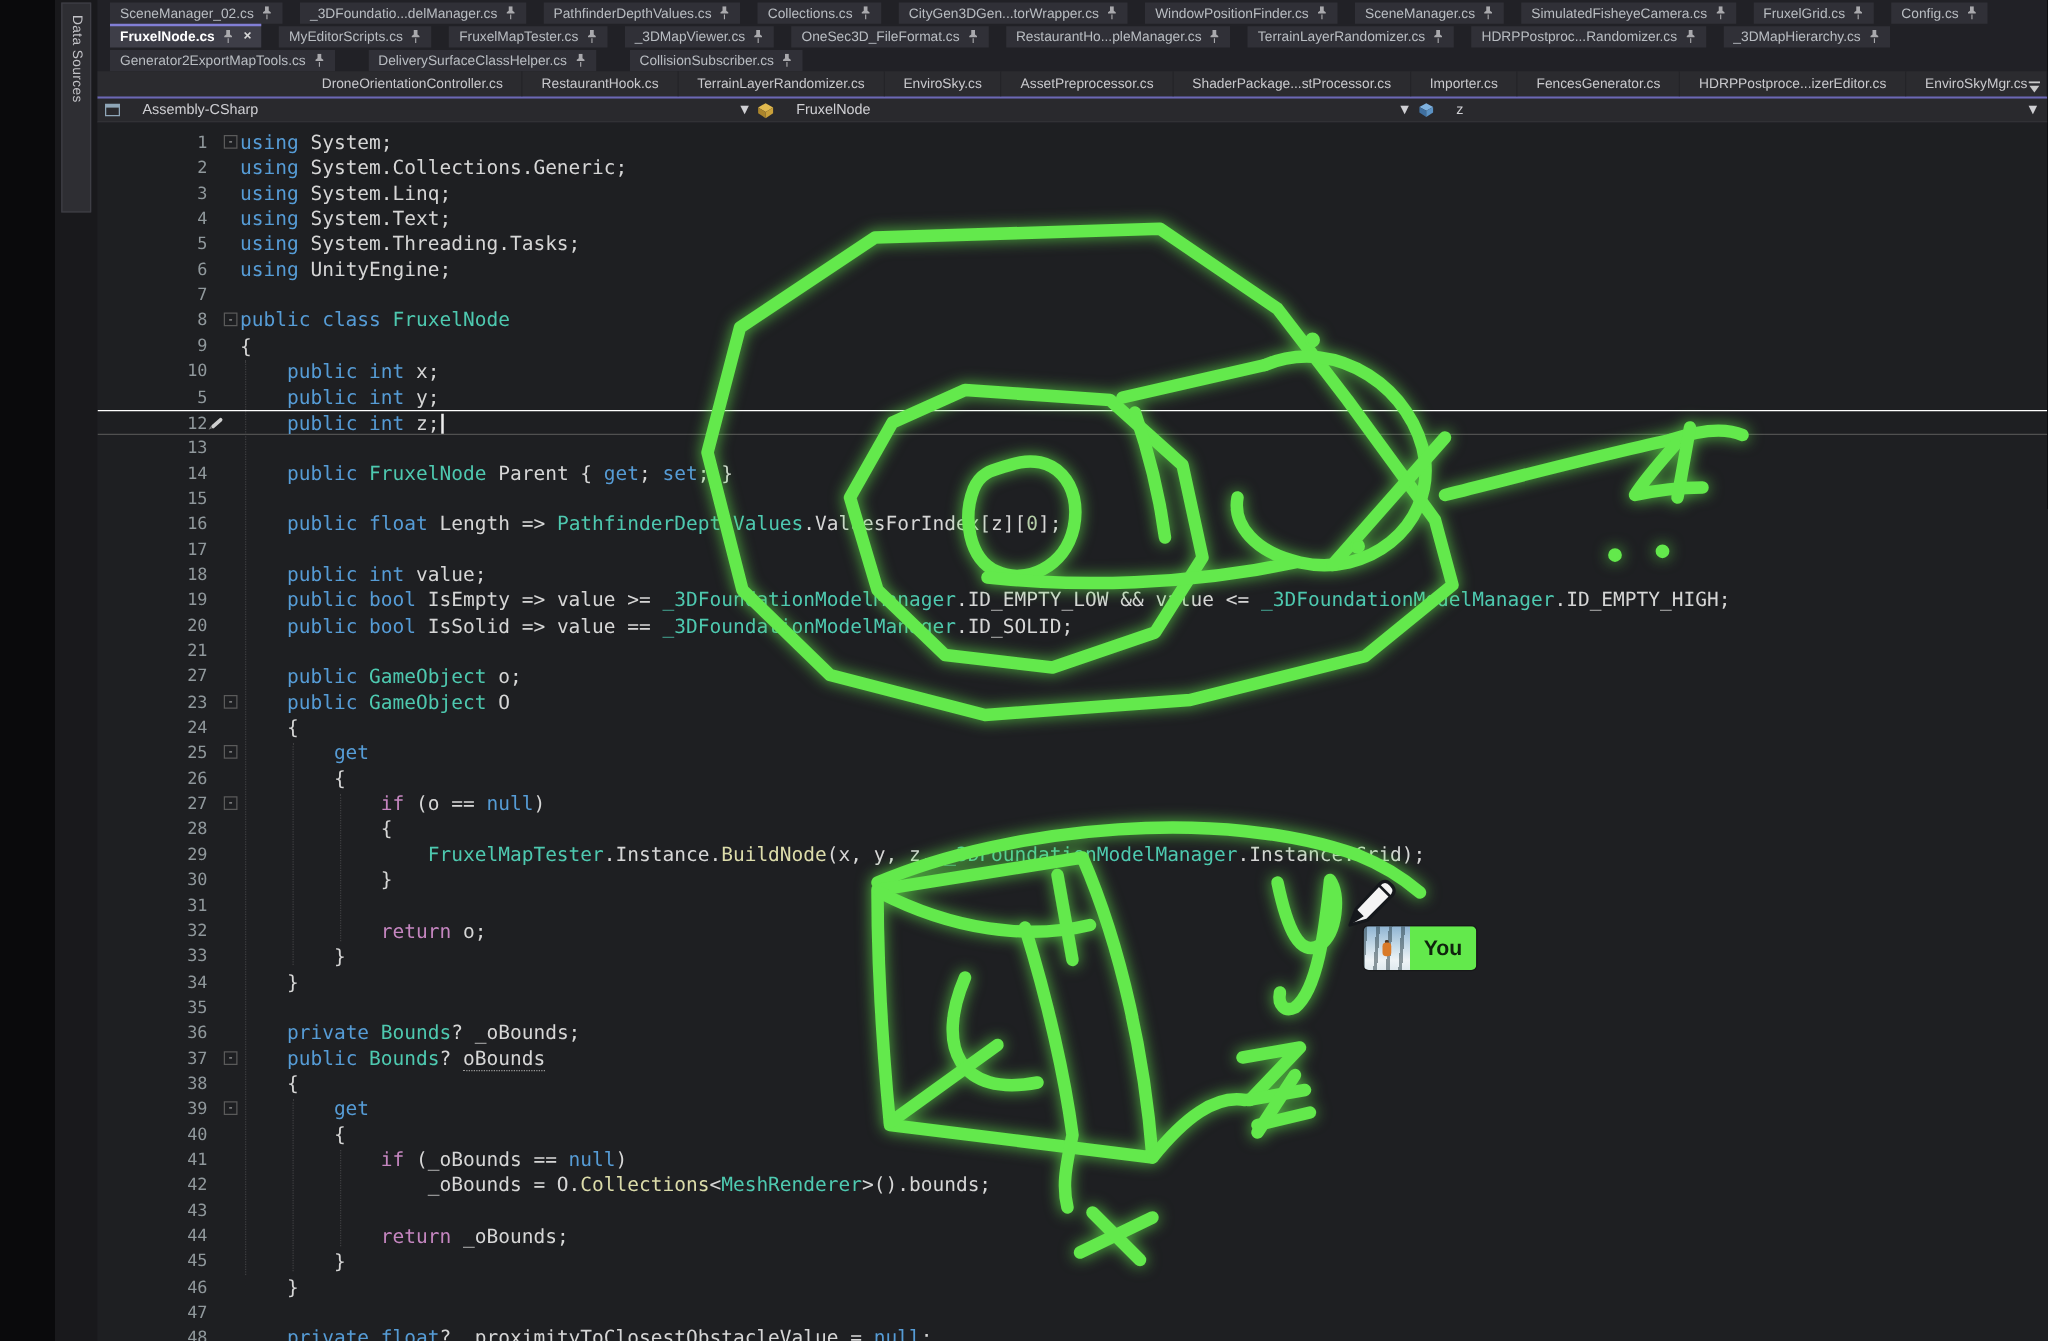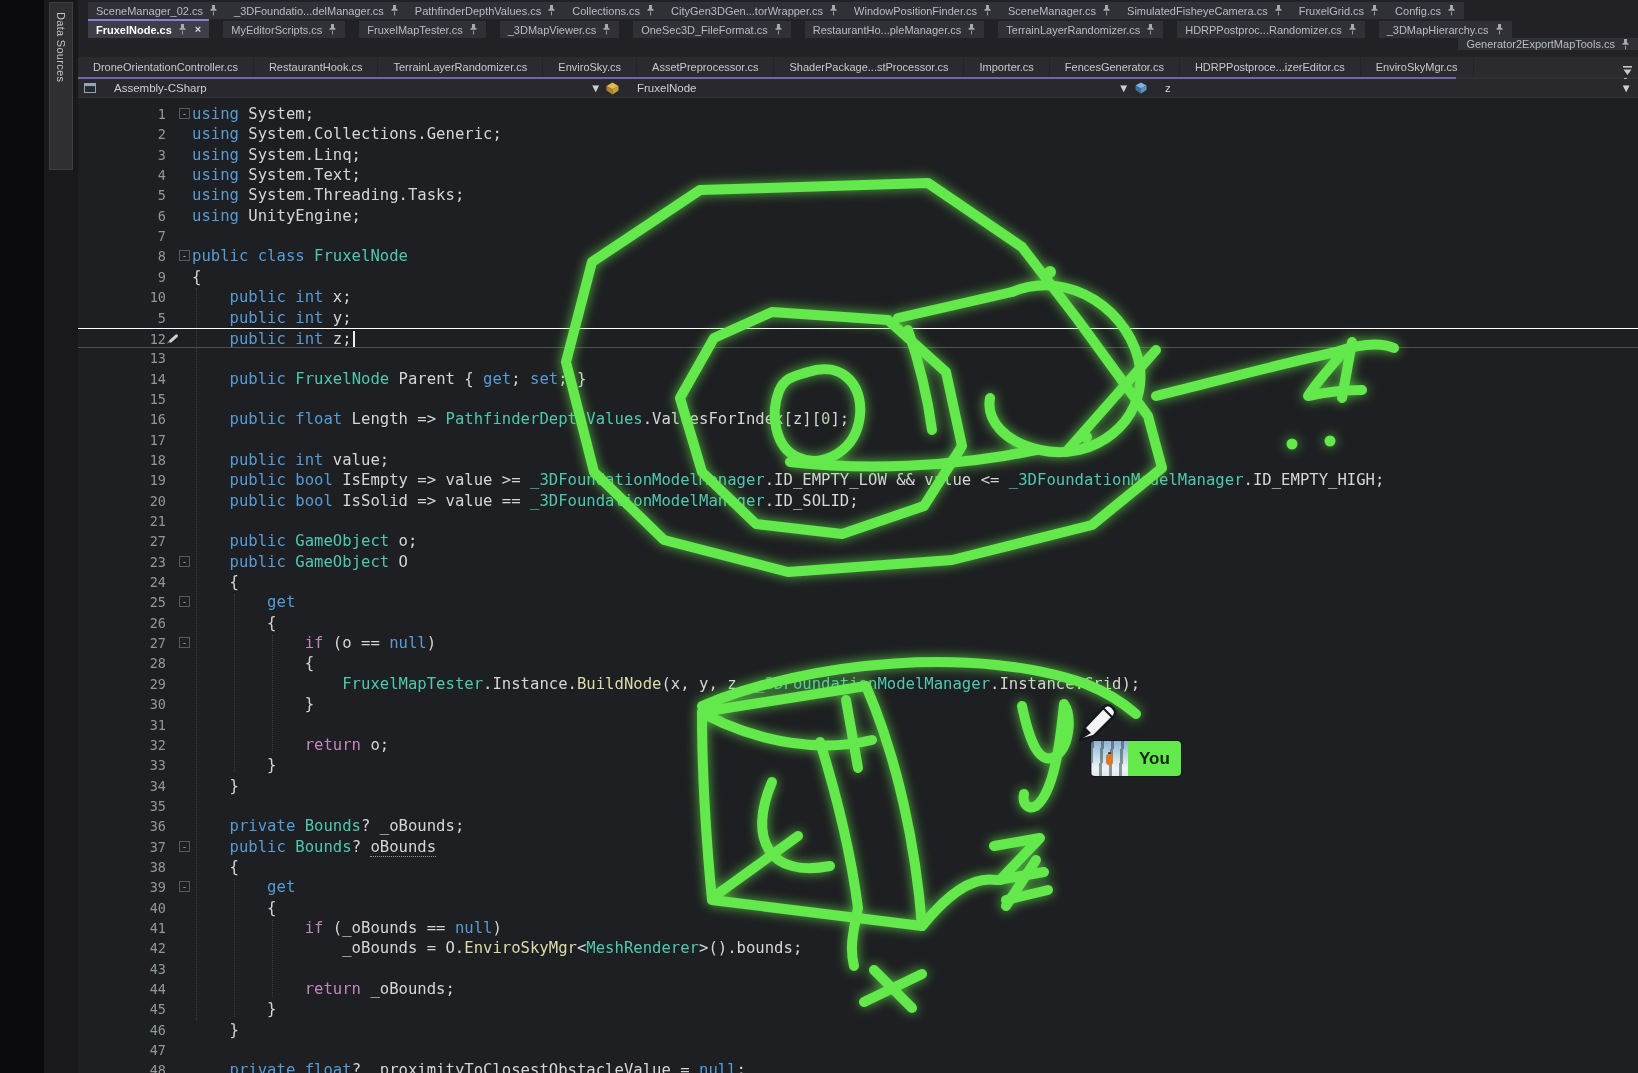--- a/index.html
+++ b/index.html
@@ -14,21 +14,21 @@
     display:flex;align-items:center;padding-top:9px;box-sizing:border-box;letter-spacing:.3px;}
 
   
   #top-area{position:absolute;left:78px;top:0;right:0;display:flex;flex-direction:column;background:#212126;}
   .tabrow{position:relative;display:flex;align-items:flex-end;box-sizing:border-box;}
   .tabrow.pinned{height:19px;padding-left:10px;}
   .tabrow.pinned .tab{height:17px;display:flex;align-items:center;gap:6px;padding:0 8px;
      background:#303037;color:#b9bdc2;font-size:11px;white-space:nowrap;box-sizing:border-box;}
   .tabrow.pinned .tab.active{height:19px;background:#3e3e48;color:#ffffff;font-weight:bold;
      border-top:2px solid var(--c-active-tab-accent,#827fd6);}
-  .tabrow.documents{height:20px;background:#2b2b2f;align-items:center;}
+  .tabrow.documents{height:20px;background:#2b2b2f;align-items:center;justify-content:flex-end;}
   .tabrow.documents .tab{height:20px;display:flex;align-items:center;padding:0 15px;
      color:#c9c9cd;font-size:11px;border-right:1px solid #242428;white-space:nowrap;box-sizing:border-box;}
   .pin-icon{display:inline-flex;}
   .close-icon{color:#d8d8d8;font-size:11px;line-height:11px;margin-left:2px;}
   .overflow-icon{position:absolute;right:5px;top:5px;}
 
   #accent-line{height:2px;background:var(--c-accent-line,#6c68b4);}
 
   
   #breadcrumb{position:relative;height:18px;background:#29292d;border-bottom:1px solid #343438;}
@@ -88,21 +88,21 @@
 
   <div id="left-black"></div>
   <div id="side-strip">
     <div id="vertical-tab">
       <span>Data Sources</span>
     </div>
   </div>
 
   <div id="top-area">
     <div id="tabrows">
-        <div class="tabrow pinned" style="gap: 0;">
+        <div class="tabrow pinned" style="gap: 14px;">
           <div class="tab">
             <span class="tlabel">SceneManager_02.cs</span>
             <span class="pin-icon">
               <svg width="9" height="11" viewBox="0 0 9 11">
                 <path d="M3 0 h3 v3.6 l1.6 1.2 v1 H1.4 v-1 L3 3.6 Z" fill="#a9a9ad"></path>
                 <rect x="4.1" y="6.6" width="0.9" height="3.8" fill="#a9a9ad"></rect>
               </svg>
             </span>
           </div>
           <div class="tab">
@@ -264,21 +264,21 @@
           <div class="tab">
             <span class="tlabel">_3DMapHierarchy.cs</span>
             <span class="pin-icon">
               <svg width="9" height="11" viewBox="0 0 9 11">
                 <path d="M3 0 h3 v3.6 l1.6 1.2 v1 H1.4 v-1 L3 3.6 Z" fill="#a9a9ad"></path>
                 <rect x="4.1" y="6.6" width="0.9" height="3.8" fill="#a9a9ad"></rect>
               </svg>
             </span>
           </div>
         </div>
-        <div class="tabrow pinned" style="gap: 27px; flex-direction: column;">
+        <div class="tabrow pinned" style="gap: 27px;">
           <div class="tab">
             <span class="tlabel">Generator2ExportMapTools.cs</span>
             <span class="pin-icon">
               <svg width="9" height="11" viewBox="0 0 9 11">
                 <path d="M3 0 h3 v3.6 l1.6 1.2 v1 H1.4 v-1 L3 3.6 Z" fill="#a9a9ad"></path>
                 <rect x="4.1" y="6.6" width="0.9" height="3.8" fill="#a9a9ad"></rect>
               </svg>
             </span>
           </div>
           <div class="tab">
@@ -542,21 +542,21 @@
         <div class="line" style="top: 799.65px;">
           <span class="lnum">40</span>
           <span class="lcode"><span class="tok-pl">        {</span></span>
         </div>
         <div class="line" style="top: 820px;">
           <span class="lnum">41</span>
           <span class="lcode"><span class="tok-pl">            </span><span class="tok-ctrl">if</span><span class="tok-pl"> (_oBounds == </span><span class="tok-kw">null</span><span class="tok-pl">)</span></span>
         </div>
         <div class="line" style="top: 840.35px;">
           <span class="lnum">42</span>
-          <span class="lcode"><span class="tok-pl">                _oBounds = O.</span><span class="tok-meth">EnviroSkyMgr</span><span class="tok-pl">&lt;</span><span class="tok-ty">MeshRenderer</span><span class="tok-pl">&gt;().bounds;</span></span>
+          <span class="lcode"><span class="tok-pl">                _oBounds = O.</span><span class="tok-meth">Collections</span><span class="tok-pl">&lt;</span><span class="tok-ty">MeshRenderer</span><span class="tok-pl">&gt;().bounds;</span></span>
         </div>
         <div class="line" style="top: 860.7px;">
           <span class="lnum">43</span>
           <span class="lcode"></span>
         </div>
         <div class="line" style="top: 881.05px;">
           <span class="lnum">44</span>
           <span class="lcode"><span class="tok-pl">            </span><span class="tok-ctrl">return</span><span class="tok-pl"> _oBounds;</span></span>
         </div>
         <div class="line" style="top: 901.4px;">

